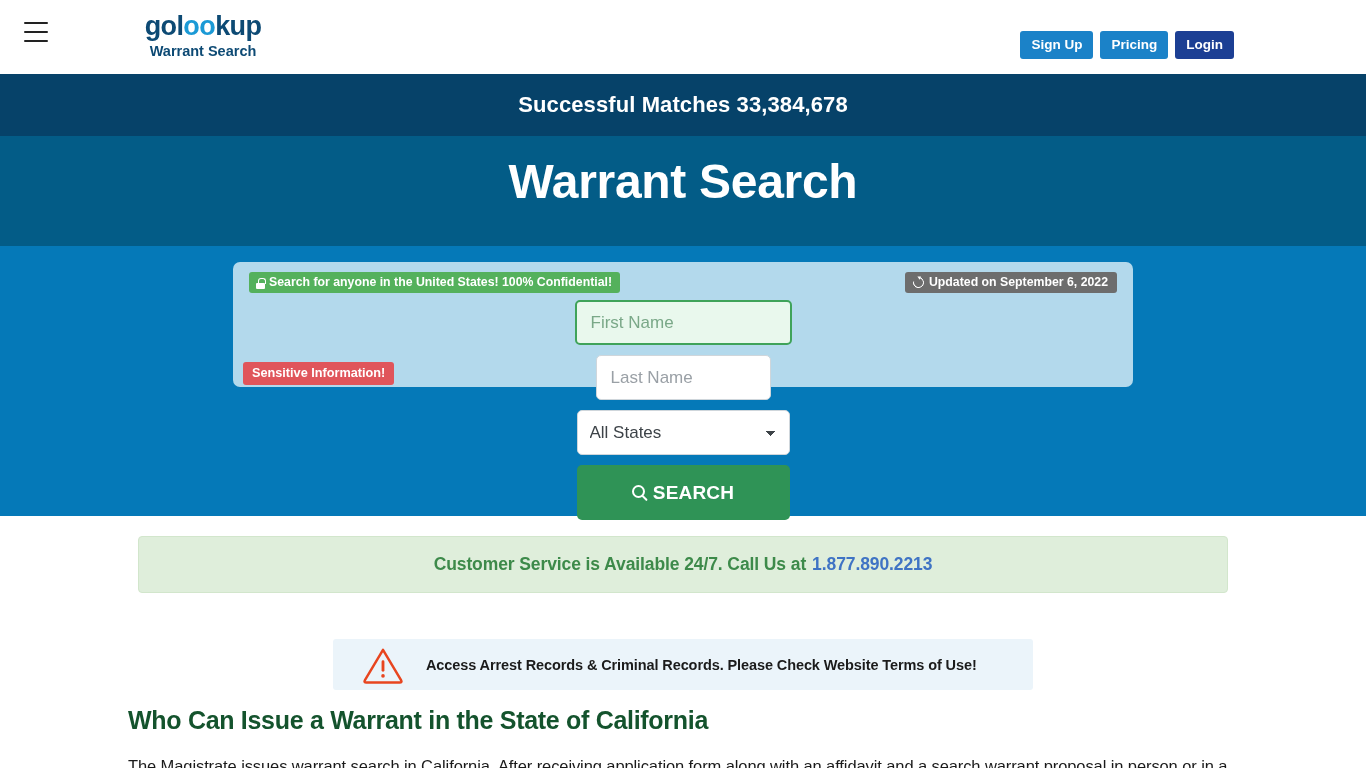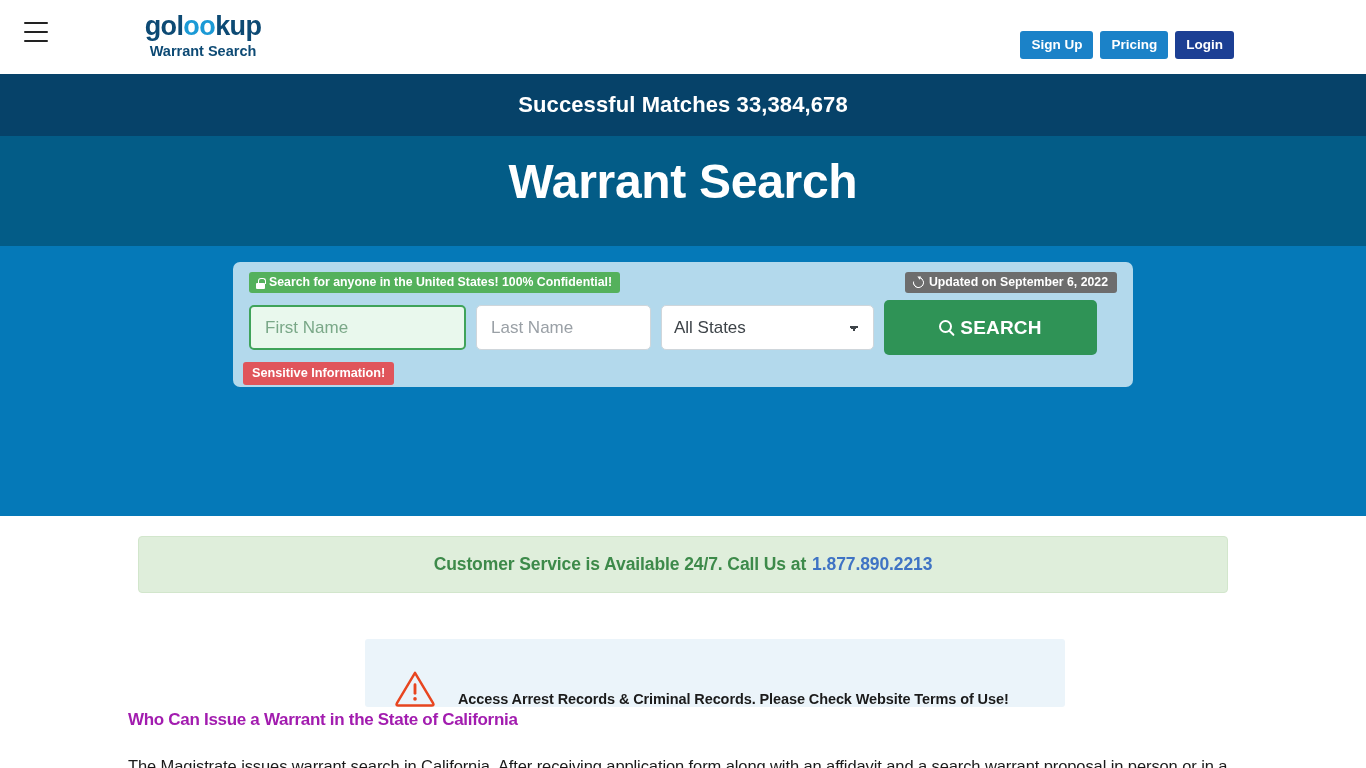--- a/index.html
+++ b/index.html
@@ -202,20 +202,21 @@
     border-top: 2.5px solid transparent;
     border-bottom: 2.5px solid transparent;
   }
 
   .form-row {
     display: flex;
     align-items: center;
     gap: 10px;
     margin-top: 6px;
     padding: 0 6px;
+    flex-direction: column;
   }
   .inp {
     height: 45px;
     border-radius: 5px;
     font-family: "Liberation Sans", sans-serif;
     font-size: 17px;
     padding: 0 14px;
     outline: none;
   }
   .inp-first {
@@ -296,26 +297,25 @@
     line-height: 14px;
     white-space: nowrap;
   }
 
   
   .terms-notice {
     position: absolute;
     left: 333px;
     top: 393px;
     width: 700px;
-    height: 68px;
+    height: 51px;
     background: #ebf4fa;
     border-radius: 3px;
     display: flex;
-    align-items: flex-end;
-    margin-left: 32px;
+    align-items: center;
   }
   .warn-icon {
     width: 42px;
     height: 38px;
     margin-left: 29px;
     margin-right: 22px;
     flex: 0 0 auto;
   }
   .terms-text {
     font-size: 14.5px;
@@ -361,23 +361,23 @@
     margin: 0;
     text-align: center;
     font-size: 32px;
     font-weight: bold;
     color: #111111;
     line-height: 40px;
     letter-spacing: -0.4px;
   }
   .article h3.page-h3 {
     margin: 27px 0 0;
-    font-size: 17px;
-    font-weight: bold;
-    color: #a21caf;
+    font-size: 25px;
+    font-weight: bold;
+    color: #14532d;
     line-height: 32px;
     letter-spacing: -0.3px;
   }
   .article p.body {
     margin: 16px 0 0;
     font-size: 16.5px;
     color: #1a1a1a;
     line-height: 28px;
     letter-spacing: -0.1px;
   }

